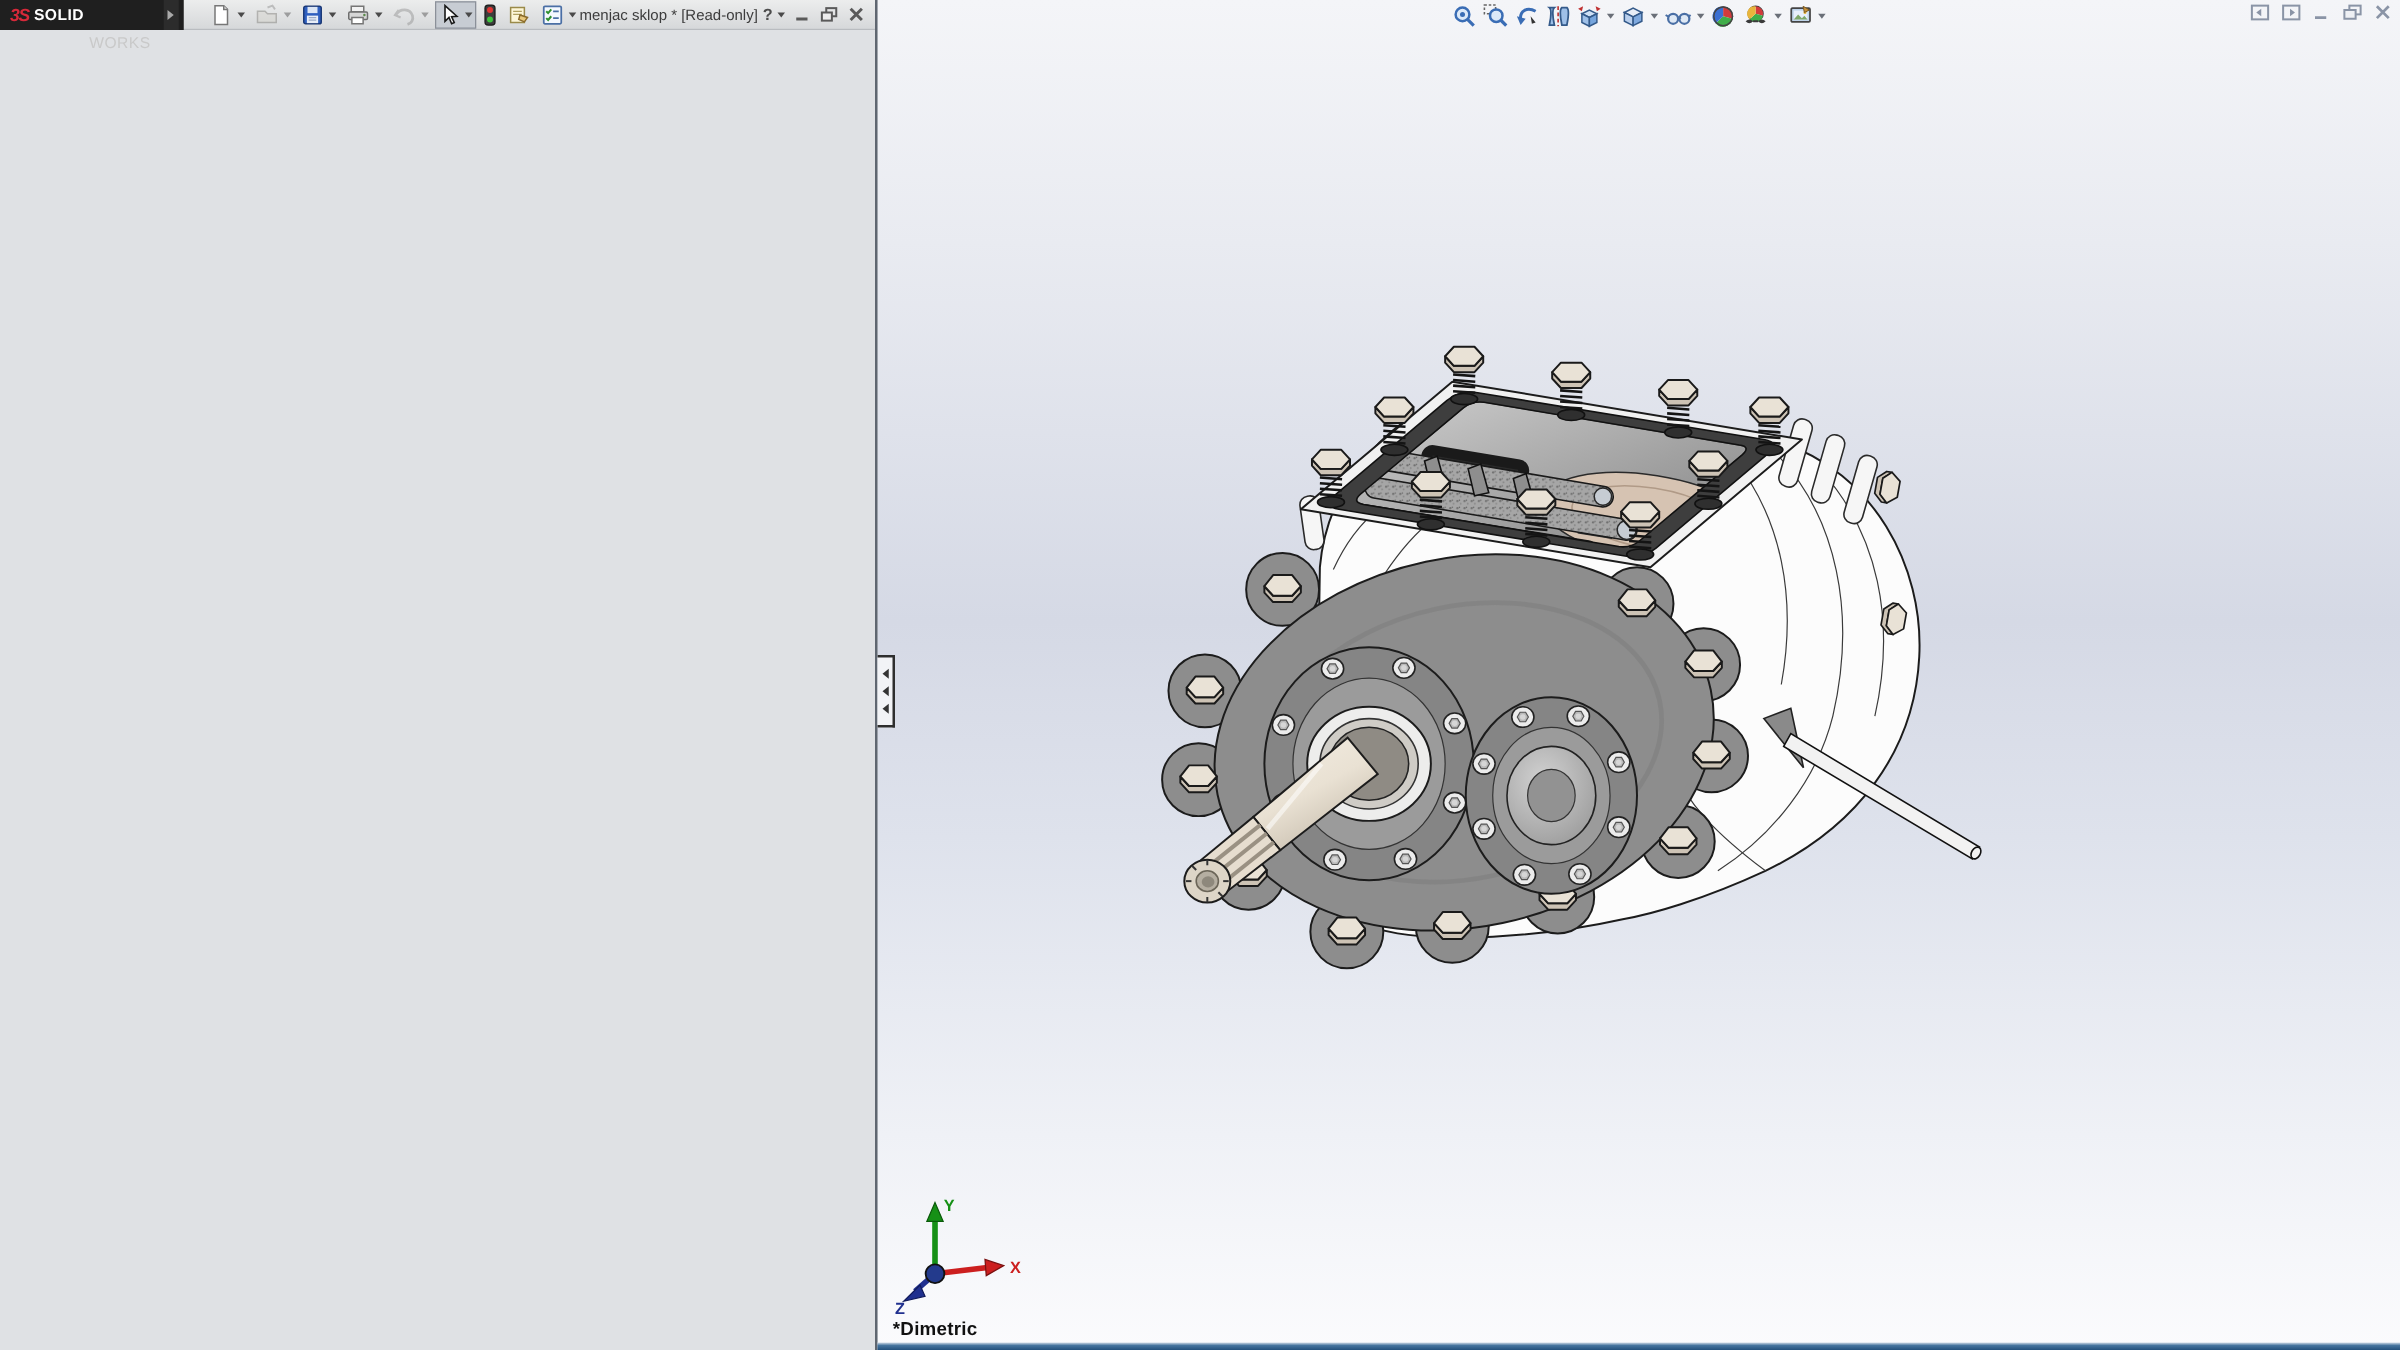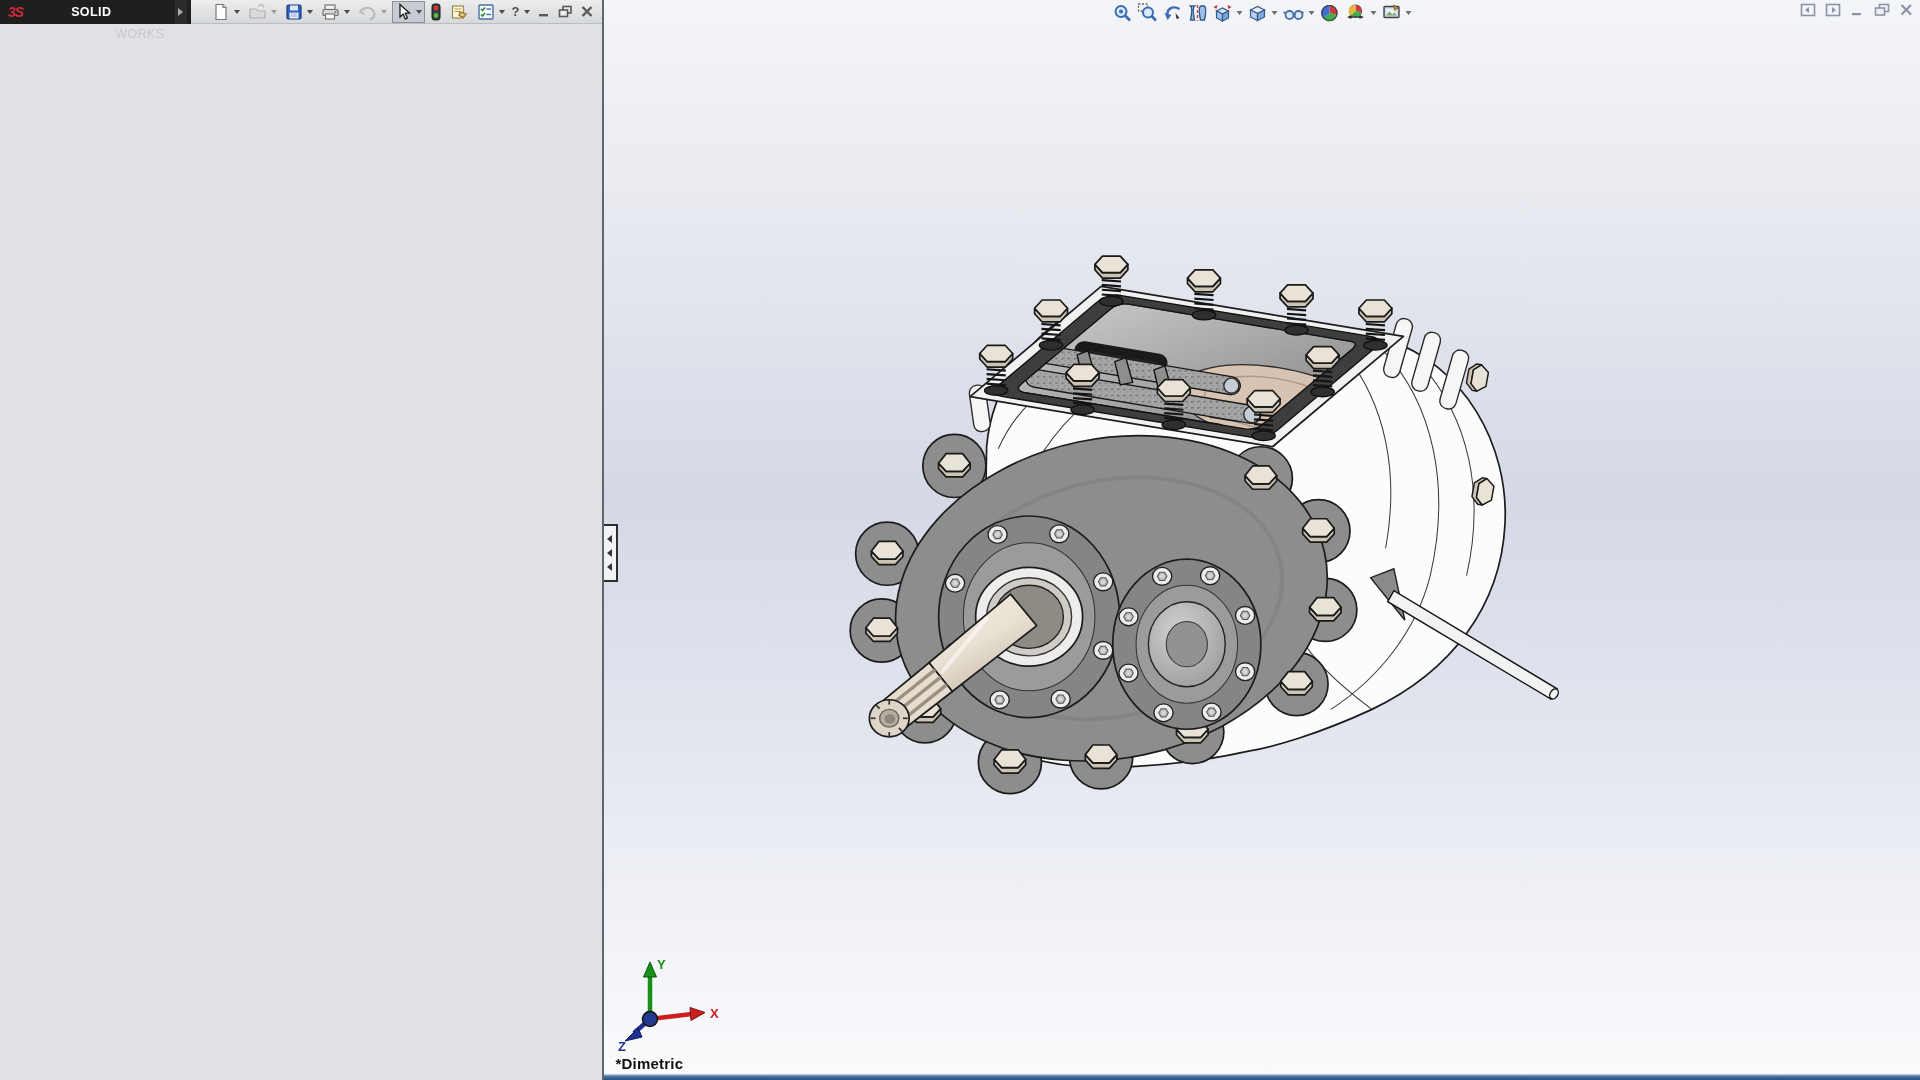--- a/index.html
+++ b/index.html
@@ -17,21 +17,21 @@
   html,body{width:1920px;height:1080px;overflow:hidden;font-family:"Liberation Sans",sans-serif;}
   .app{width:1920px;height:1080px;display:flex;background:#dfe1e4;}
 
   
   .titlebar{height:24px;display:flex;align-items:center;
     background:linear-gradient(var(--titlebar_bg1),var(--titlebar_bg2));
     border-bottom:1px solid #b9bcc0;flex:0 0 24px;}
   .brand{height:24px;display:flex;align-items:center;background:var(--brand_bg);
     color:#fff;padding:0 4px 0 8px;gap:4px;}
   .brand-mark{color:var(--brand_red);font-weight:bold;font-style:italic;font-size:14px;letter-spacing:-1px;}
-  .brand-solid{font-weight:bold;font-size:12.5px;letter-spacing:.4px;color:#fff;margin-left:44px;}
+  .brand-solid{font-weight:bold;font-size:12.5px;letter-spacing:.4px;color:#fff;}
   .brand-works{font-weight:normal;font-size:12.5px;letter-spacing:.4px;color:#c9c9c9;margin-top:45px;}
   .brand-arrow{width:12px;height:24px;display:flex;align-items:center;justify-content:center;background:#2c2c2c;margin-left:6px;cursor:pointer;}
   .tri-right{width:0;height:0;border-left:5px solid #a9a9a9;border-top:4px solid transparent;border-bottom:4px solid transparent;}
   .toolbar{display:flex;align-items:center;gap:2px;padding-left:18px;}
   .tb{display:flex;align-items:center;border:1px solid transparent;background:transparent;
     height:22px;padding:1px 2px;cursor:pointer;gap:2px;}
   .tb svg{display:block;}
   .tb.pressed{background:#c7ccd3;border:1px solid #8b9099;}
   .tb.dis{opacity:.45;filter:grayscale(.9);}
   .caret{width:0;height:0;border-top:4px solid #4a4a4a;border-left:3.5px solid transparent;border-right:3.5px solid transparent;margin-left:2px;}
@@ -191,20 +191,21 @@
           <rect x="2" y="2" width="14" height="14" rx="1" fill="#f4f8ff" stroke="#4a6fa5" stroke-width="1.4"></rect>
           <path d="M4,6 l1.5,1.5 2.5,-3" fill="none" stroke="#2f8f2f" stroke-width="1.6"></path>
           <line x1="9.5" y1="6" x2="14" y2="6" stroke="#4a6fa5" stroke-width="1.4"></line>
           <path d="M4,11.5 l1.5,1.5 2.5,-3" fill="none" stroke="#2f8f2f" stroke-width="1.6"></path>
           <line x1="9.5" y1="11.5" x2="14" y2="11.5" stroke="#4a6fa5" stroke-width="1.4"></line>
         </svg>
         <span class="caret"></span>
       </button>
     </div>
 
+    <div class="tb-title">menjac sklop * [Read-only]</div>
 
     <div class="win-controls">
       <button class="wc">
         <span>?</span>
         <span class="caret"></span>
       </button>
       <button class="wc">
         <svg width="14" height="13" viewBox="0 0 14 13">
           <rect x="2" y="9" width="9" height="2.4" fill="#5a5a5a"></rect>
         </svg>

